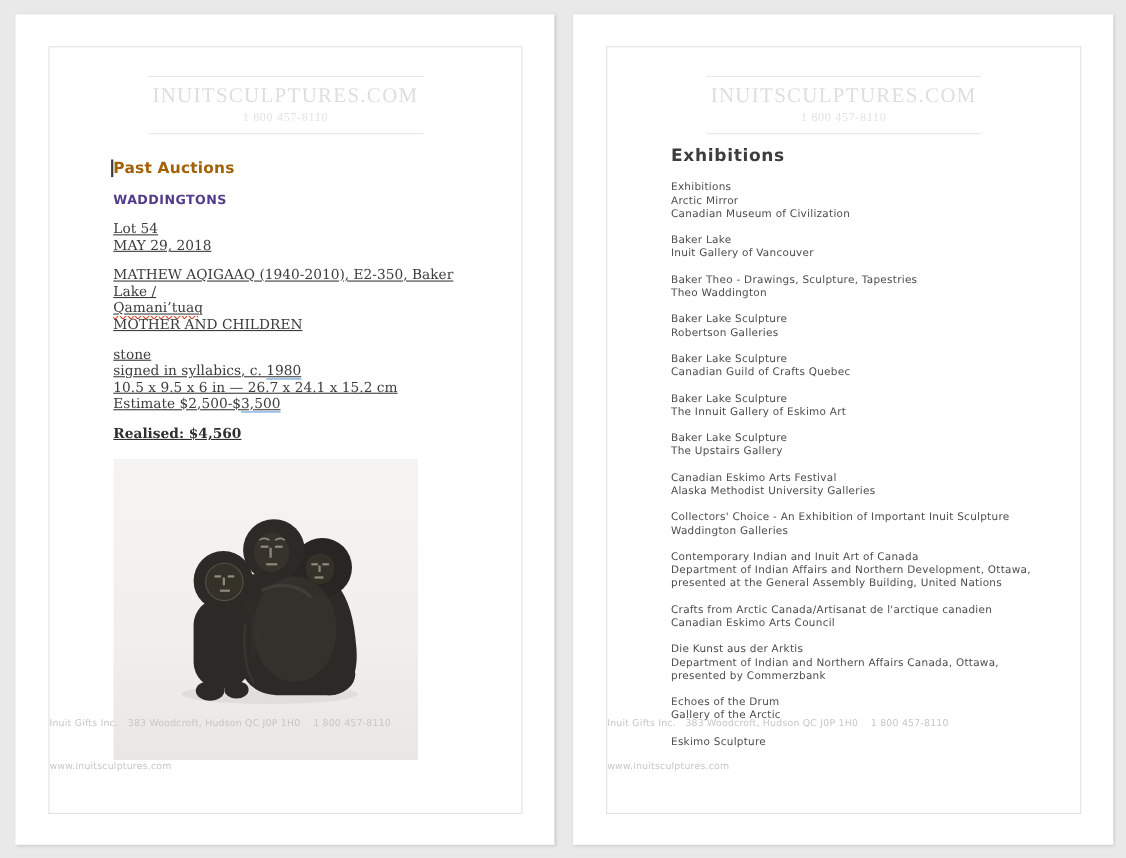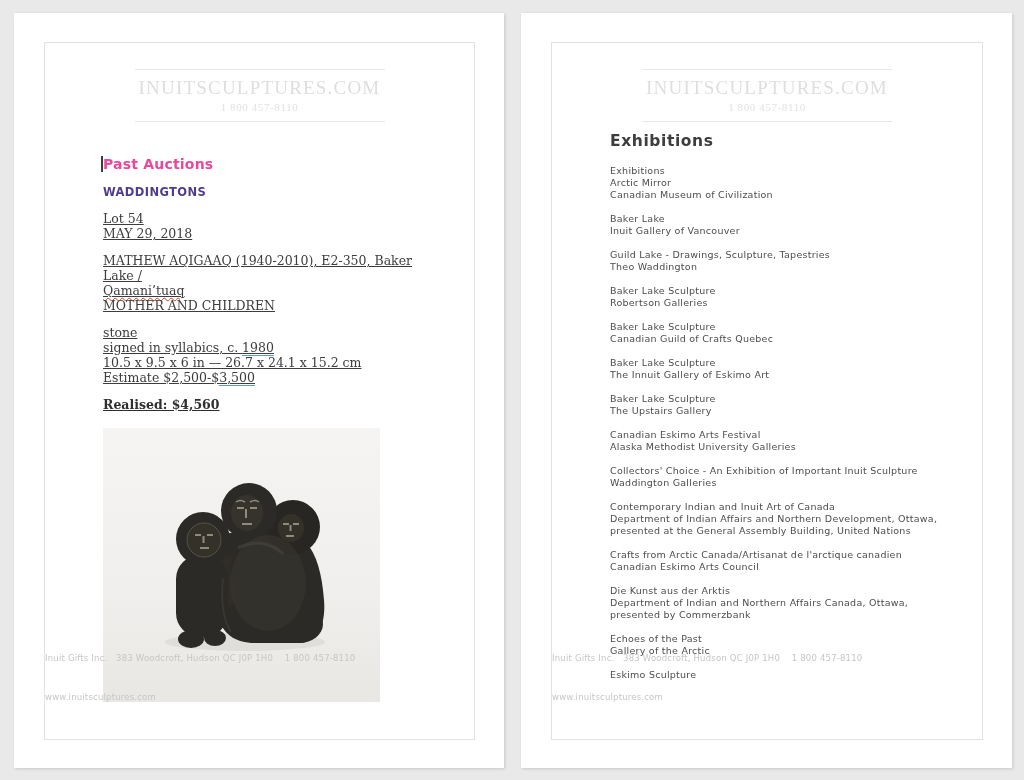--- a/index.html
+++ b/index.html
@@ -30,23 +30,23 @@
     color:#dedede;white-space:nowrap;
   }
   .site-phone{
     font-family:"Liberation Serif",serif;
     font-size:11px;line-height:13px;letter-spacing:.6px;
     color:#e2e2e2;margin-top:3px;
   }
   
   .content{margin:0 28px 0 58px;}
   .doc-title{
-    margin:34px 0 0;position:relative;
+    margin:23px 0 0;position:relative;
     font:700 14px/17px "DejaVu Sans","Liberation Sans",sans-serif;
-    color:#ec4899;letter-spacing:.2px;
+    color:#a16207;letter-spacing:.2px;
   }
   .caret{position:absolute;left:-2px;top:0px;width:1.5px;height:16px;background:#3c3c3c;}
   .doc-title-right{
     margin:10px 0 0;
     font:700 15.5px/18px "DejaVu Sans","Liberation Sans",sans-serif;
     color:#3d3d3d;letter-spacing:.6px;
   }
   .auction-house{
     margin-top:12px;
     font:700 11.5px/14px "DejaVu Sans","Liberation Sans",sans-serif;
@@ -184,21 +184,21 @@
           <div class="exh-item">
             <div class="exh-line">Exhibitions</div>
             <div class="exh-line">Arctic Mirror</div>
             <div class="exh-line">Canadian Museum of Civilization</div>
           </div>
           <div class="exh-item">
             <div class="exh-line">Baker Lake</div>
             <div class="exh-line">Inuit Gallery of Vancouver</div>
           </div>
           <div class="exh-item">
-            <div class="exh-line">Guild Lake - Drawings, Sculpture, Tapestries</div>
+            <div class="exh-line">Baker Theo - Drawings, Sculpture, Tapestries</div>
             <div class="exh-line">Theo Waddington</div>
           </div>
           <div class="exh-item">
             <div class="exh-line">Baker Lake Sculpture</div>
             <div class="exh-line">Robertson Galleries</div>
           </div>
           <div class="exh-item">
             <div class="exh-line">Baker Lake Sculpture</div>
             <div class="exh-line">Canadian Guild of Crafts Quebec</div>
           </div>
@@ -226,21 +226,21 @@
           <div class="exh-item">
             <div class="exh-line">Crafts from Arctic Canada/Artisanat de l'arctique canadien</div>
             <div class="exh-line">Canadian Eskimo Arts Council</div>
           </div>
           <div class="exh-item">
             <div class="exh-line">Die Kunst aus der Arktis</div>
             <div class="exh-line">Department of Indian and Northern Affairs Canada, Ottawa,</div>
             <div class="exh-line">presented by Commerzbank</div>
           </div>
           <div class="exh-item">
-            <div class="exh-line">Echoes of the Past</div>
+            <div class="exh-line">Echoes of the Drum</div>
             <div class="exh-line">Gallery of the Arctic</div>
           </div>
           <div class="exh-item">
             <div class="exh-line">Eskimo Sculpture</div>
           </div>
         </div>
     </div>
 
     <div class="page-footer">
       <div>Inuit Gifts Inc.   383 Woodcroft, Hudson QC J0P 1H0    1 800 457-8110</div>

